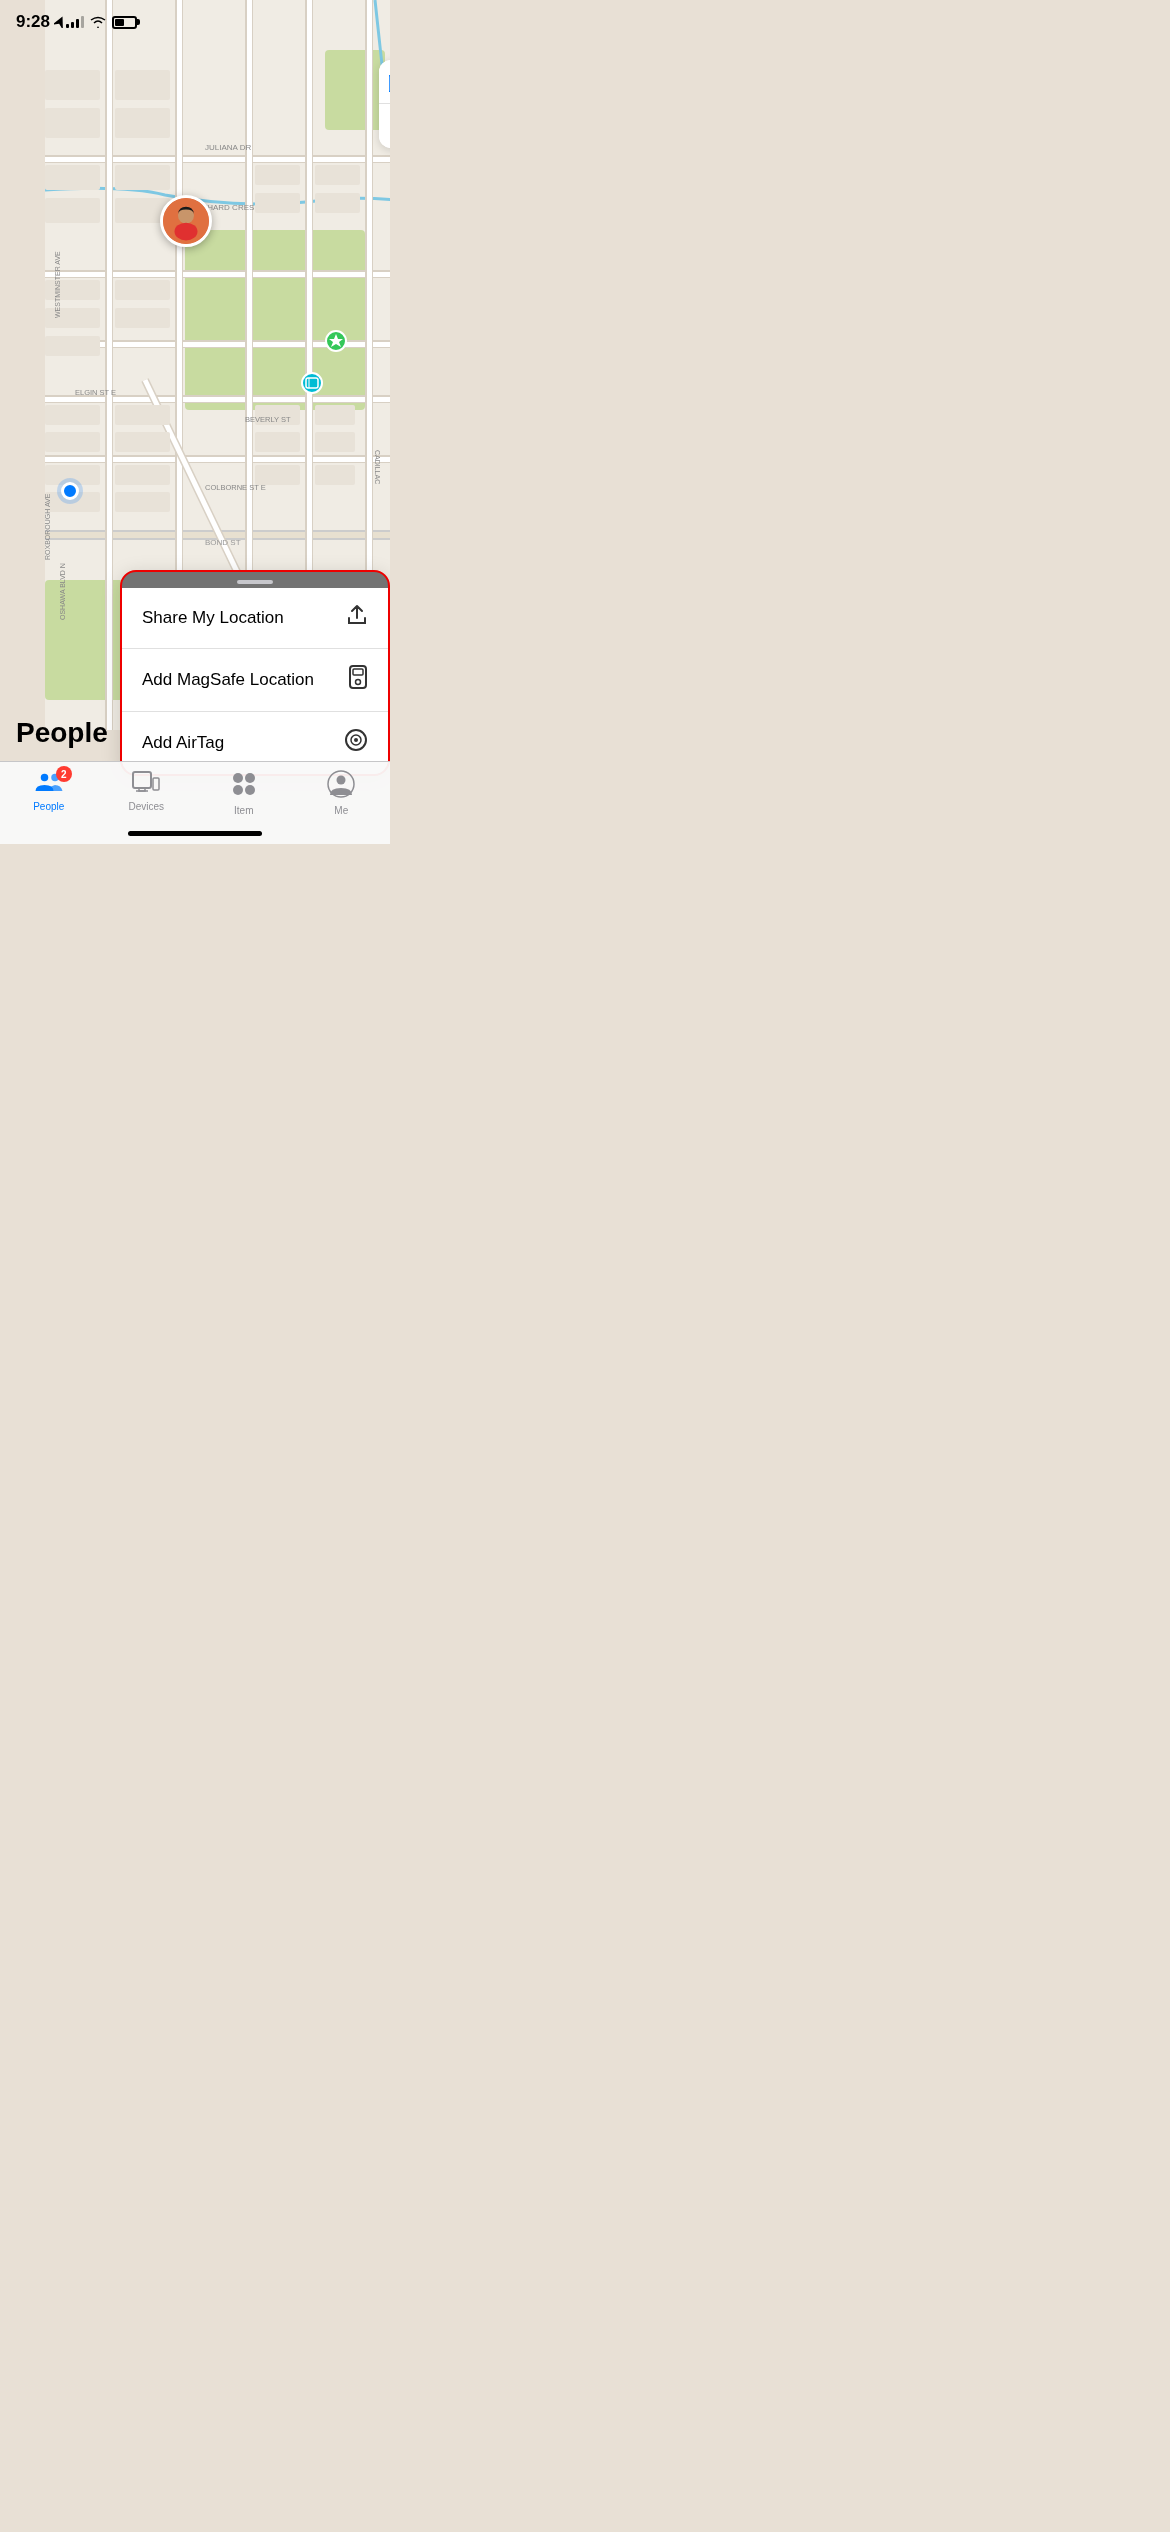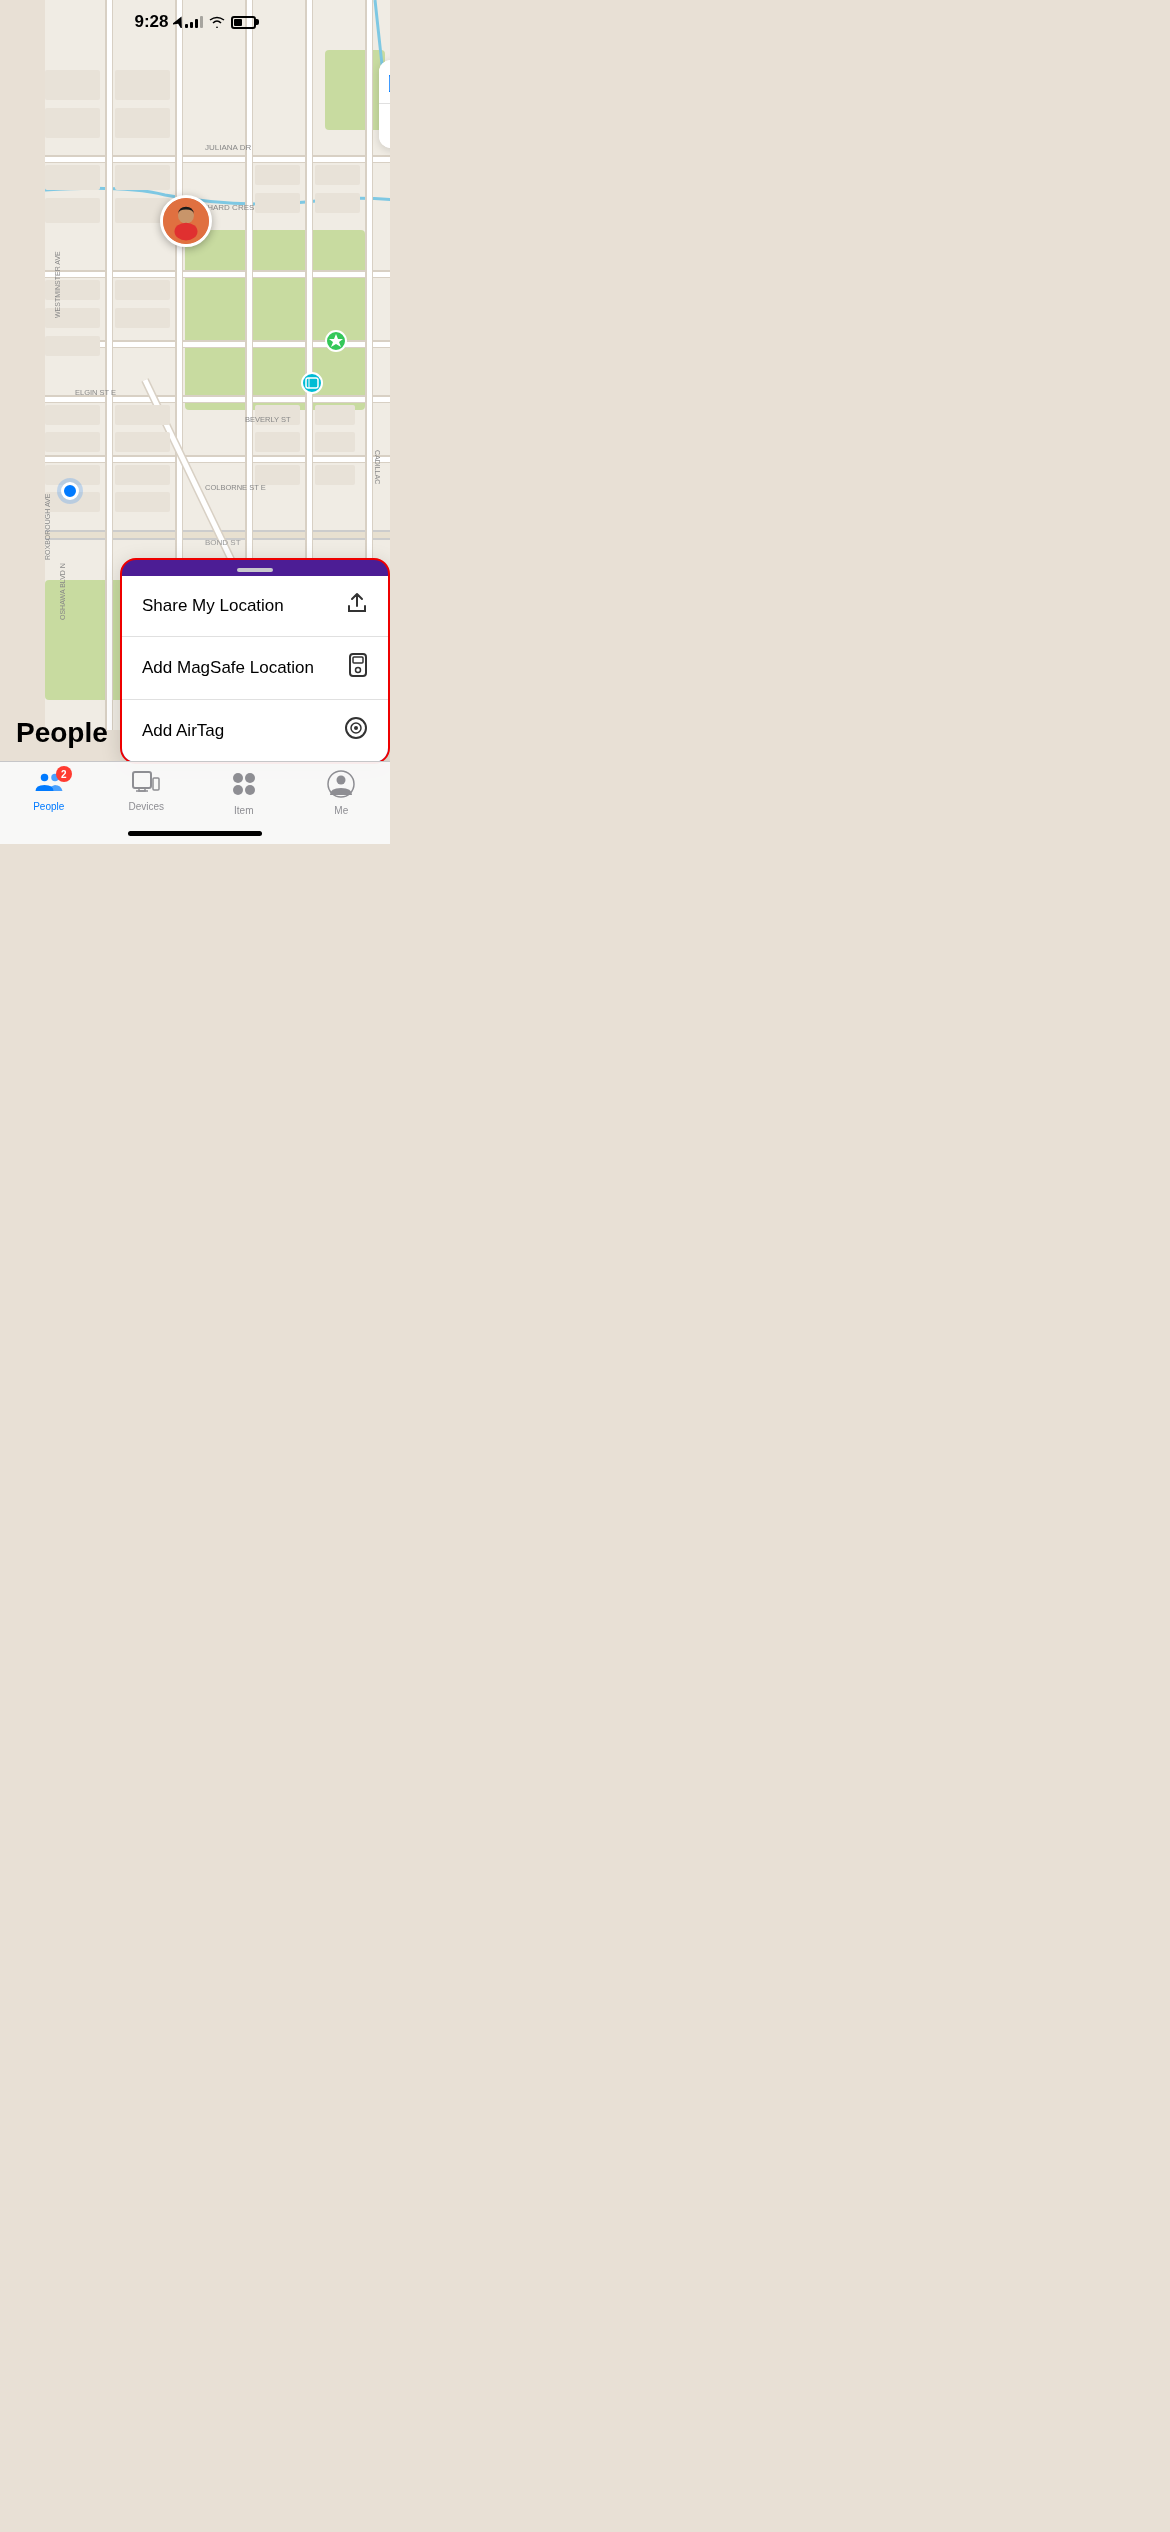--- a/index.html
+++ b/index.html
@@ -15,21 +15,21 @@
     }
 
     
     .status-bar {
       position: absolute;
       top: 0; left: 0; right: 0;
       height: 44px;
       z-index: 100;
       display: flex;
       align-items: center;
-      justify-content: center;
+      justify-content: flex-start;
       padding: 0 16px;
     }
 
     .status-time {
       font-size: 17px;
       font-weight: 600;
       color: #000;
       display: flex;
       align-items: center;
       gap: 4px;
@@ -193,24 +193,24 @@
       display: flex;
       align-items: center;
       justify-content: center;
       font-size: 8px;
       color: #fff;
     }
 
     
     .bottom-sheet {
       position: absolute;
-      bottom: 80px;
+      bottom: 68px;
       left: 120px;
       right: 0px;
-      background: #4c1d95;
+      background: #737373;
       border-radius: 16px;
       box-shadow: 0 4px 20px rgba(0,0,0,0.15);
       z-index: 60;
       overflow: hidden;
       border: 2.5px solid #e00;
     }
 
     .menu-item {
       display: flex;
       align-items: center;

